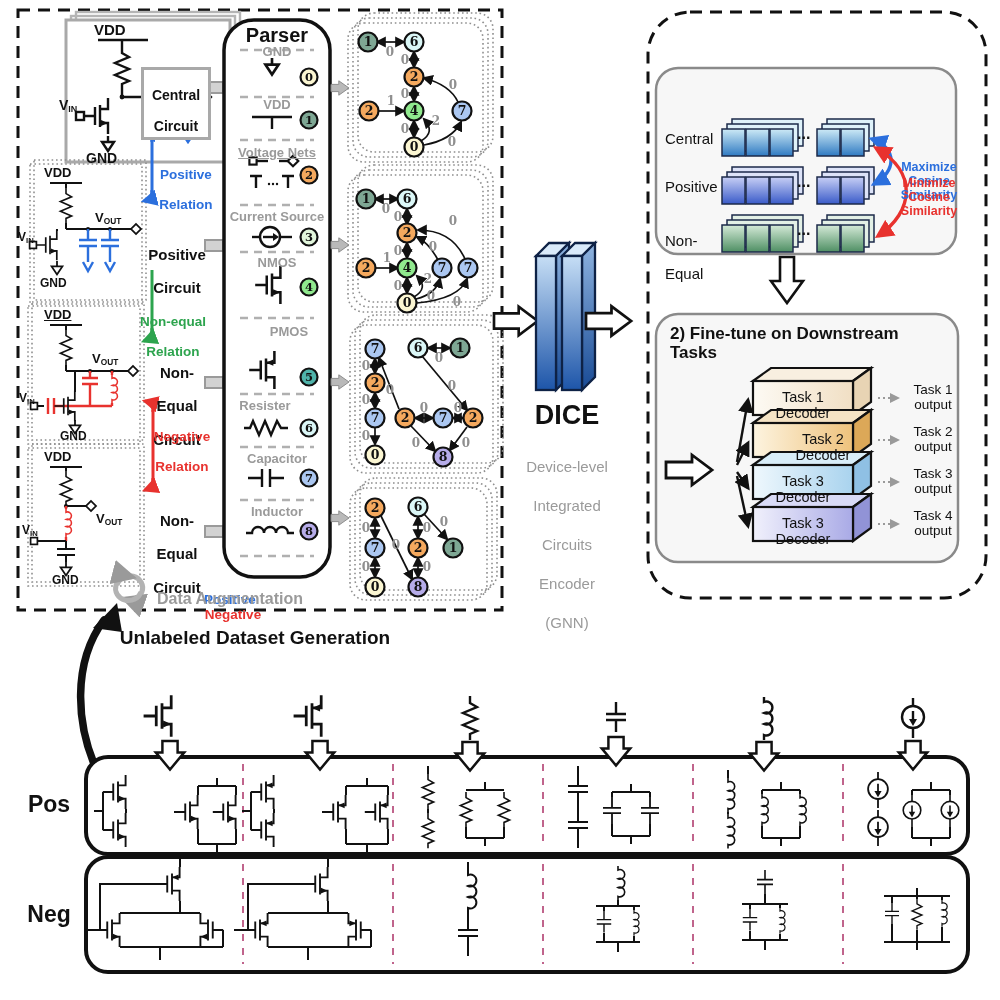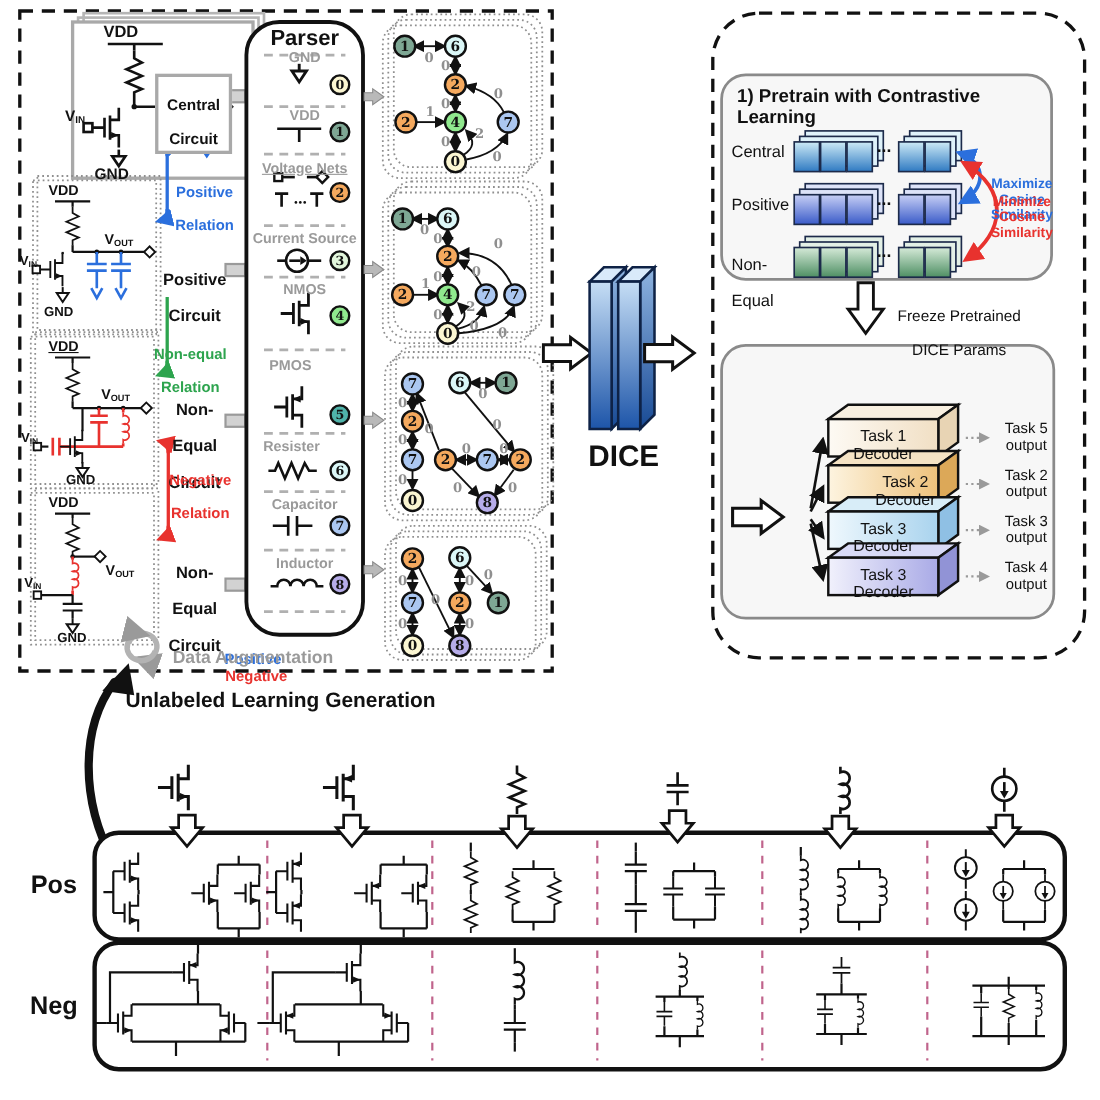--- a/index.html
+++ b/index.html
@@ -765,53 +765,56 @@
 <div class="t b ctr red" style="left:142px;top:414px;width:80px;font-size:13.5px;">
   <span style="display:block">Negative</span>
   <span style="display:block">Relation</span></div>
 
 <div class="t b ctr" style="left:224px;top:24px;width:106px;font-size:20px;">Parser</div>
 <div class="t b ctr gray" style="left:224px;top:45px;width:106px;font-size:13px;">GND</div>
 <div class="t b ctr gray" style="left:224px;top:98px;width:106px;font-size:13px;">VDD</div>
 <div class="t b ctr gray" style="left:224px;top:146px;width:106px;font-size:13px;text-decoration:underline;">Voltage Nets</div>
 <div class="t b ctr gray" style="left:224px;top:210px;width:106px;font-size:13px;">Current Source</div>
 <div class="t b ctr gray" style="left:224px;top:256px;width:106px;font-size:13px;">NMOS</div>
-<div class="t b ctr gray" style="left:211px;top:325px;width:106px;font-size:13px;">PMOS</div>
+<div class="t b ctr gray" style="left:236px;top:325px;width:106px;font-size:13px;">PMOS</div>
 <div class="t b ctr gray" style="left:224px;top:399px;width:82px;font-size:13px;">Resister</div>
 <div class="t b ctr gray" style="left:224px;top:452px;width:106px;font-size:13px;">Capacitor</div>
 <div class="t b ctr gray" style="left:224px;top:505px;width:106px;font-size:13px;">Inductor</div>
 
 <div class="t b ctr" style="left:150px;top:577px;width:160px;font-size:13.5px;">
   <span class="blue">Positive</span>
   <span class="red" style="margin-left:6px;">Negative</span></div>
 <div class="t b ctr gray" style="left:130px;top:590px;width:200px;font-size:16px;">Data Augmentation</div>
 
-<div class="t b ctr" style="left:80px;top:627px;width:350px;font-size:19px;">Unlabeled Learning Generation</div>
+<div class="t b ctr" style="left:80px;top:627px;width:350px;font-size:19px;">Unlabeled Dataset Generation</div>
 
 <div class="t b ctr" style="left:522px;top:400px;width:90px;font-size:27px;">DICE</div>
-
-<div class="t b" style="left:670px;top:78px;width:280px;font-size:17px;">1) Pretrain with Contrastive Learning</div>
+<div class="t ctr gray" style="left:512px;top:437px;width:110px;font-size:15px;line-height:1.3;">
+  <span style="display:block">Device-level</span>
+  <span style="display:block">Integrated</span>
+  <span style="display:block">Circuits</span>
+  <span style="display:block">Encoder</span>
+  <span style="display:block">(GNN)</span></div>
+
 <div class="t" style="left:665px;top:131px;width:54px;font-size:15px;">Central</div>
 <div class="t" style="left:665px;top:179px;width:54px;font-size:15px;">Positive</div>
 <div class="t" style="left:665px;top:216px;width:54px;font-size:15px;">
   <span style="display:block">Non-</span>
   <span style="display:block">Equal</span></div>
 <div class="t b" style="left:797px;top:125px;font-size:16px;">...</div>
 <div class="t b" style="left:797px;top:173px;font-size:16px;">...</div>
 <div class="t b" style="left:797px;top:221px;font-size:16px;">...</div>
 <div class="t b ctr blue" style="left:898px;top:112px;width:62px;font-size:12.5px;margin-top:48px;">Maximize Cosine Similarity</div>
 <div class="t b ctr red" style="left:898px;top:176px;width:62px;font-size:12.5px;">Minimize Cosine Similarity</div>
-<div class="t ctr" style="left:808px;top:264px;width:128px;font-size:14px;">
-  <span style="display:block">Freeze Pretrained</span>
-  <span style="display:block">DICE Params</span></div>
-
+
+<div class="t b" style="left:670px;top:324px;width:280px;font-size:17px;">2) Fine-tune on Downstream Tasks</div>
 <div class="t ctr" style="left:753px;top:389px;width:100px;font-size:14.5px;">Task 1 Decoder</div>
 <div class="t ctr" style="left:753px;top:431px;width:100px;font-size:14.5px;margin-left:20px;">Task 2 Decoder</div>
 <div class="t ctr" style="left:753px;top:473px;width:100px;font-size:14.5px;">Task 3 Decoder</div>
 <div class="t ctr" style="left:753px;top:515px;width:100px;font-size:14.5px;">Task 3 Decoder</div>
-<div class="t ctr" style="left:905px;top:382px;width:56px;font-size:13.5px;">Task 5 output</div>
+<div class="t ctr" style="left:905px;top:382px;width:56px;font-size:13.5px;">Task 1 output</div>
 <div class="t ctr" style="left:905px;top:424px;width:56px;font-size:13.5px;">Task 2 output</div>
 <div class="t ctr" style="left:905px;top:466px;width:56px;font-size:13.5px;">Task 3 output</div>
 <div class="t ctr" style="left:905px;top:508px;width:56px;font-size:13.5px;text-align:center;">Task 4 output</div>
 
 <div class="t b ctr" style="left:18px;top:792px;width:62px;font-size:23px;">Pos</div>
 <div class="t b ctr" style="left:18px;top:902px;width:62px;font-size:23px;">Neg</div>
 </div>
 
 </body></html>

